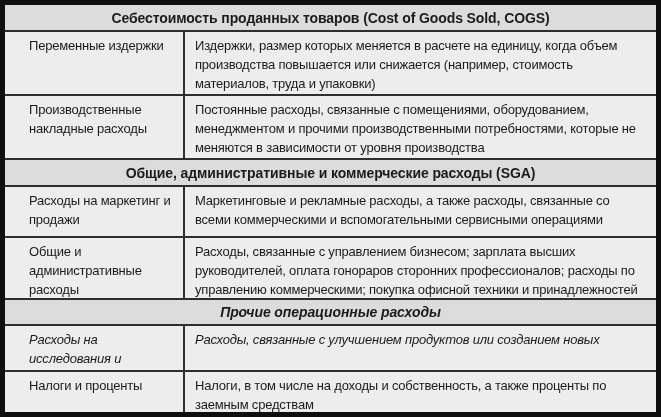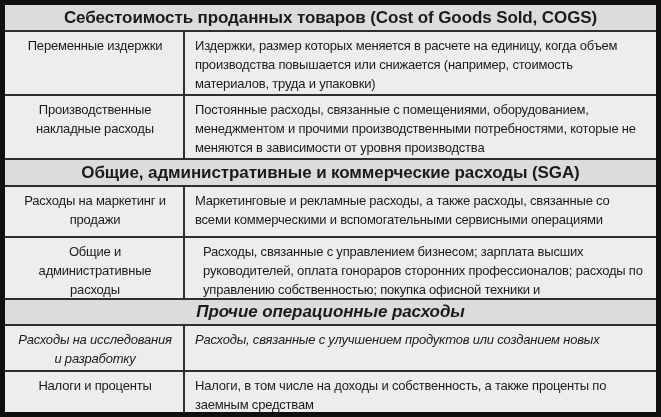--- a/index.html
+++ b/index.html
@@ -18,48 +18,48 @@
   .tbl{
     box-sizing:border-box;width:661px;height:417px;
     border:5px solid var(--border-outer);
     background:var(--bg-cell);
     display:flex;flex-direction:column;overflow:hidden;
   }
   .sec-header{
     box-sizing:border-box;
     background:var(--bg-header);
     display:flex;align-items:center;justify-content:center;
-    font-weight:bold;font-size:17px;letter-spacing:-0.1px;
+    font-weight:bold;font-size:14px;letter-spacing:-0.1px;
     border-top:2px solid var(--line);
     border-bottom:2px solid var(--line);
     text-align:center;
   }
   .sec-header.first{border-top:none;}
   .row{
     box-sizing:border-box;display:flex;overflow:hidden;
   }
   .row + .row{border-top:2px solid var(--line);}
   .term{
     box-sizing:border-box;flex:0 0 180px;
-    padding:4px 6px 2px 8px;
+    padding:4px 6px 2px 24px;
     border-right:2px solid var(--line);
-    font-size:13px;line-height:19px;letter-spacing:-0.2px;text-align:center;
+    font-size:13px;line-height:19px;letter-spacing:-0.2px;
   }
   .def{
     box-sizing:border-box;flex:1;
     padding:4px 8px 2px 10px;
     font-size:13px;line-height:19px;letter-spacing:-0.2px;
   }
   
   .hh1{flex:0 0 27px;}
   .rr1{flex:0 0 62px;}
   .rr2{flex:0 0 64px;}
   .hh2{flex:0 0 29px;text-align:right;}
   .rr3{flex:0 0 49px;}
-  .rr4{flex:0 0 62px;gap:8px;}
+  .rr4{flex:0 0 62px;}
   .hh3{flex:0 0 28px;font-style:italic;}
   .rr5{flex:0 0 44px;font-style:italic;}
   .rr6{flex:0 0 42px;}
 </style>
 </head>
 <body>
 
 <div class="tbl">
 
   <div class="sec-header first hh1">Себестоимость проданных товаров (Cost of Goods Sold, COGS)</div>
@@ -76,21 +76,21 @@
 
   <div class="sec-header hh2">Общие, административные и коммерческие расходы (SGA)</div>
 
   <div class="row rr3">
     <div class="term">Расходы на маркетинг и продажи</div>
     <div class="def">Маркетинговые и рекламные расходы, а также расходы, связанные со всеми коммерческими и вспомогательными сервисными операциями</div>
   </div>
 
   <div class="row rr4">
     <div class="term">Общие и административные расходы</div>
-    <div class="def">Расходы, связанные с управлением бизнесом; зарплата высших руководителей, оплата гонораров сторонних профессионалов; расходы по управлению собственностью; покупка офисной техники и принадлежностей</div>
+    <div class="def">Расходы, связанные с управлением бизнесом; зарплата высших руководителей, оплата гонораров сторонних профессионалов; расходы по управлению коммерческими; покупка офисной техники и принадлежностей</div>
   </div>
 
   <div class="sec-header hh3">Прочие операционные расходы</div>
 
   <div class="row rr5">
     <div class="term">Расходы на исследования и разработку</div>
     <div class="def">Расходы, связанные с улучшением продуктов или созданием новых</div>
   </div>
 
   <div class="row rr6">

